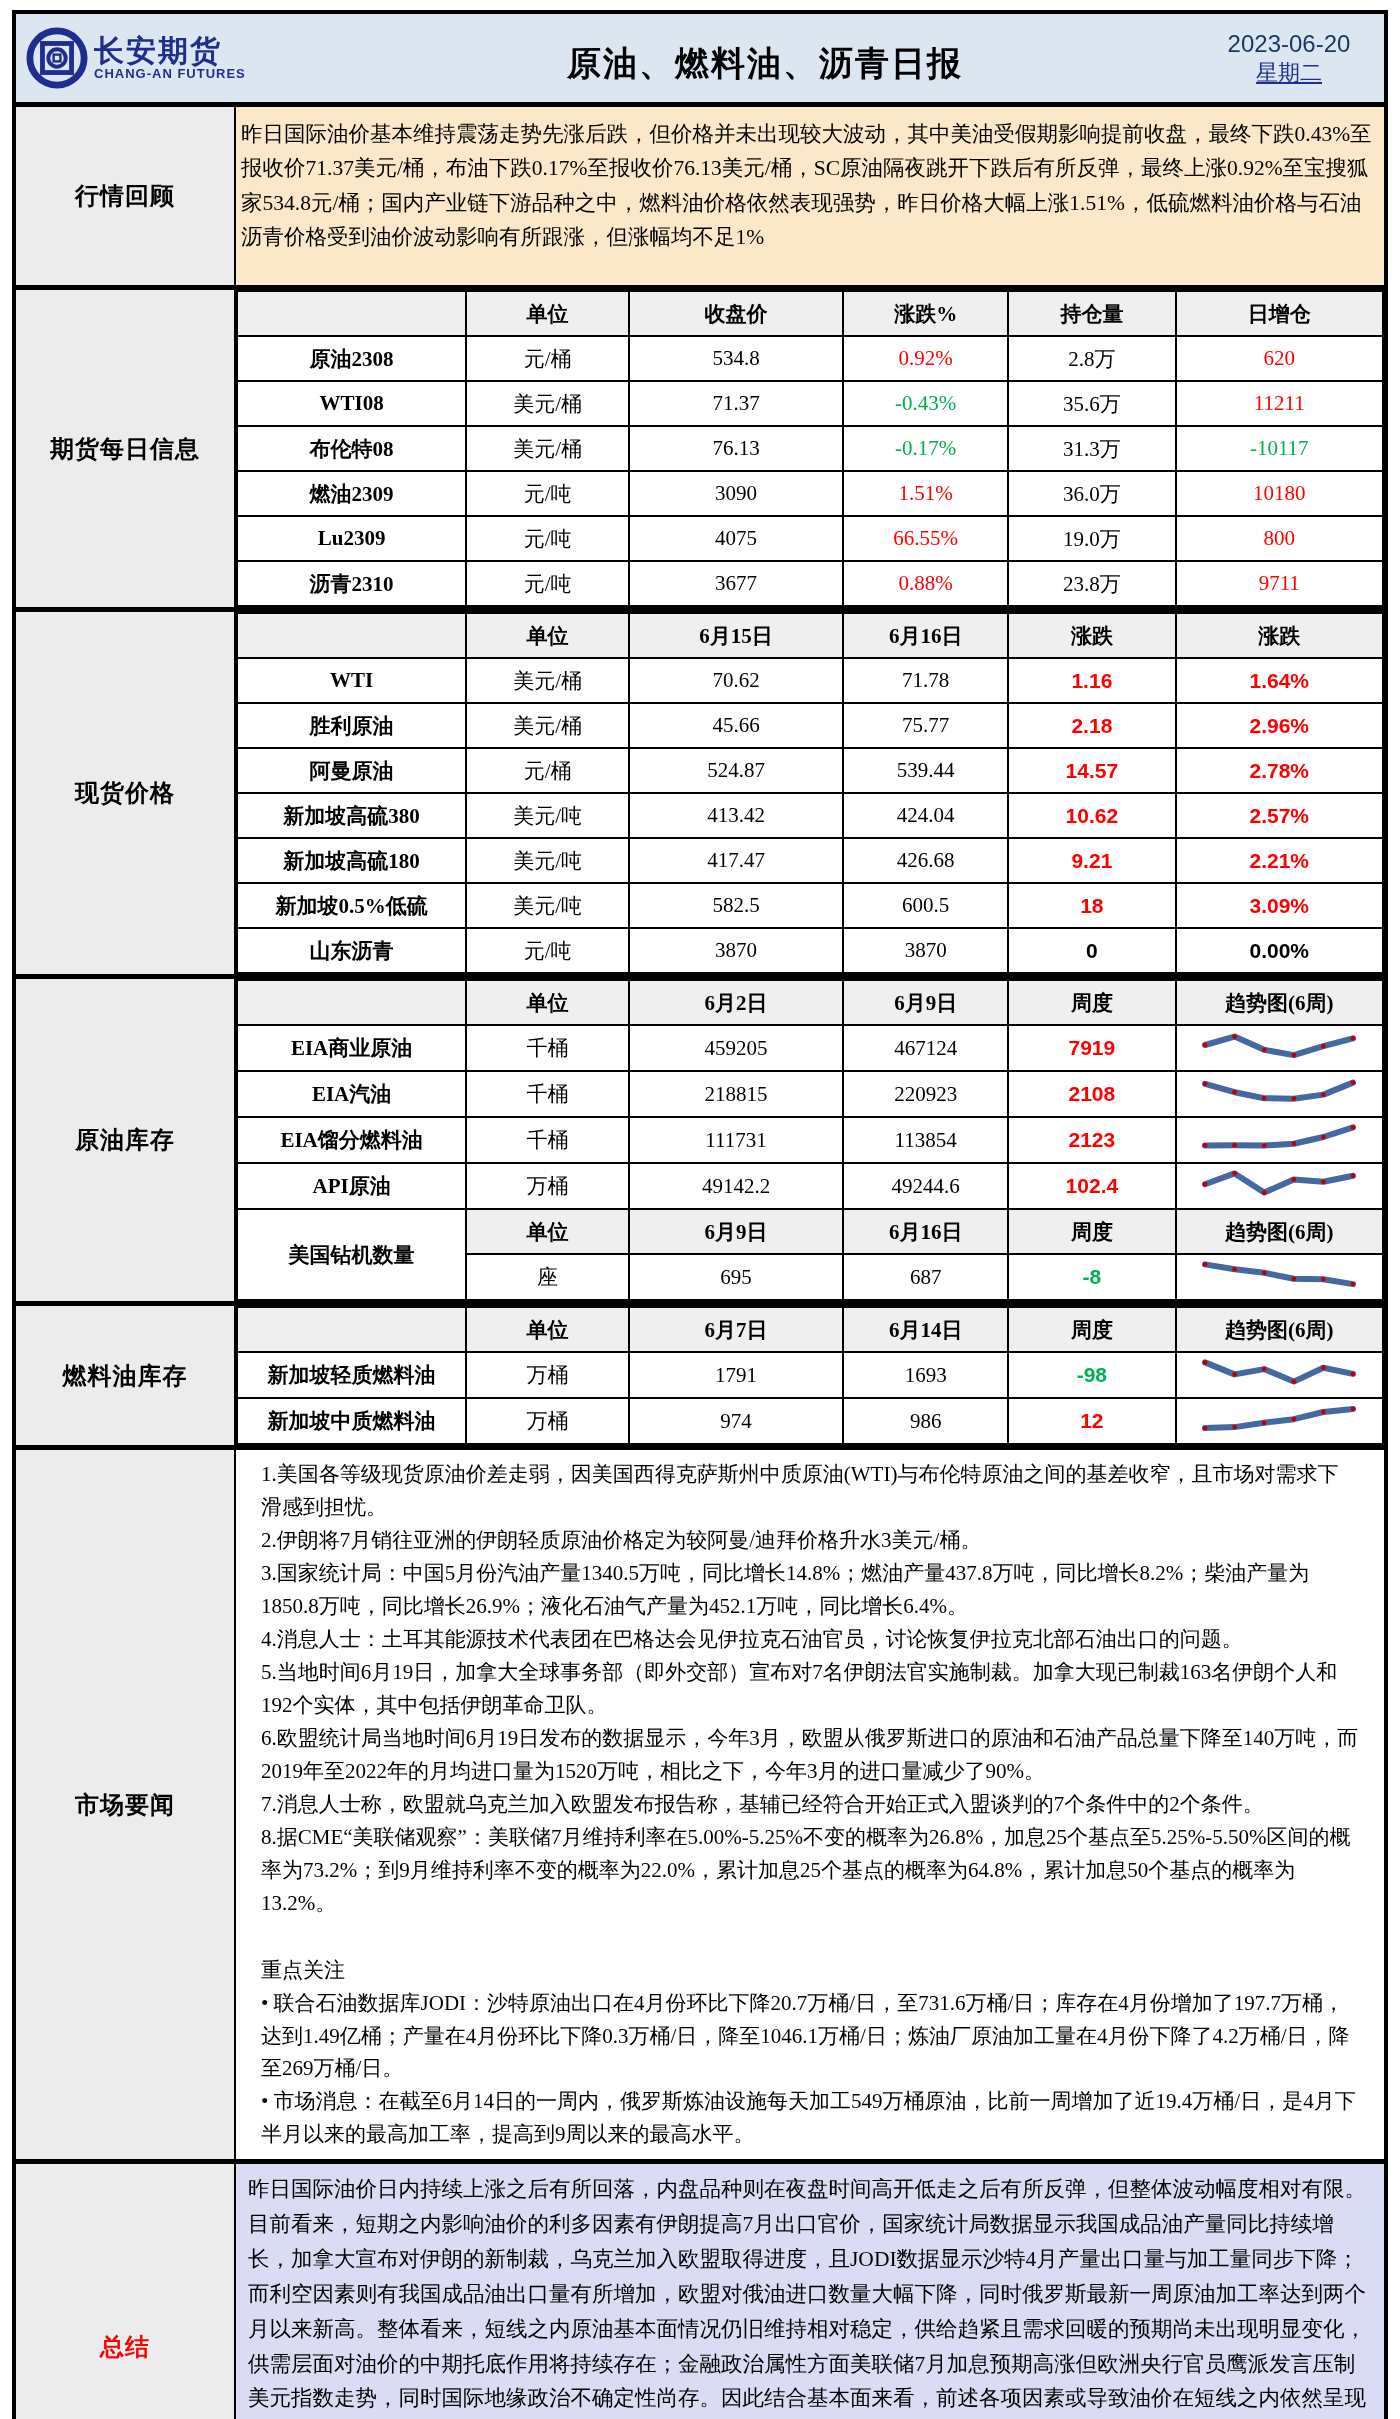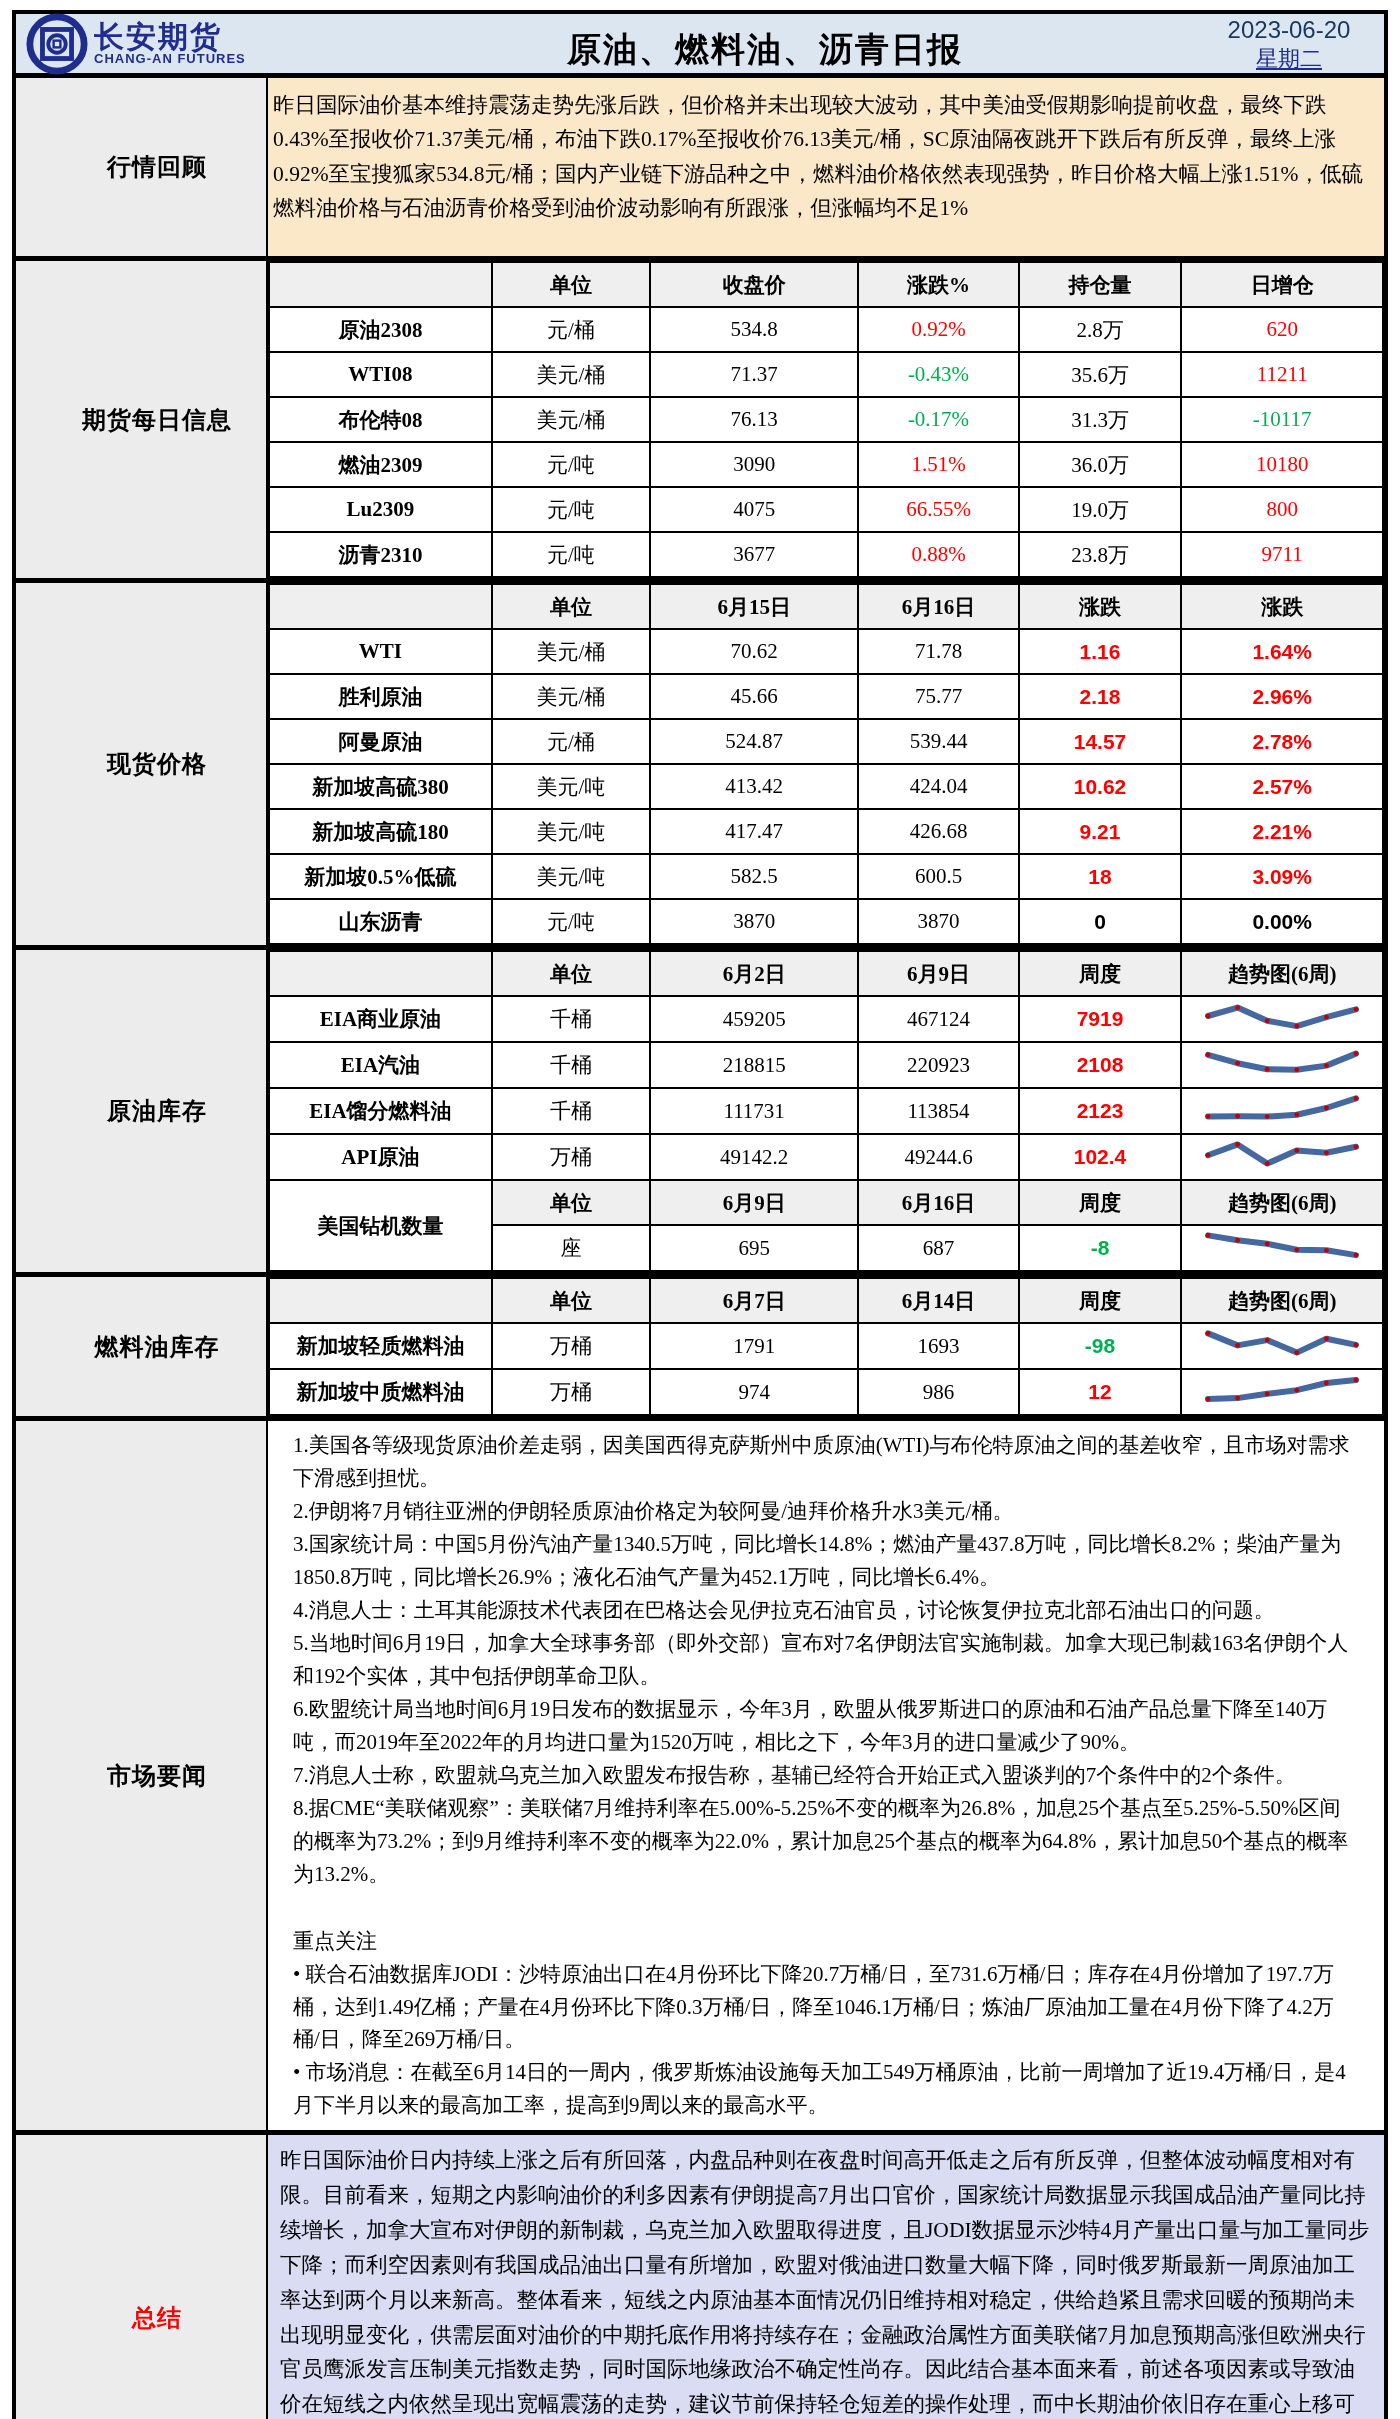--- a/index.html
+++ b/index.html
@@ -1,34 +1,34 @@
 <!DOCTYPE html>
 <html><head>
 <meta charset="utf-8">
 <style>
   html,body{margin:0;padding:0;background:#fff;}
   .page{width:1400px;box-sizing:border-box;padding:10px 12px;font-family:"Liberation Serif",serif;color:#000;}
   .report{border:4px solid #000;}
 
   
-  .hdr{display:flex;align-items:center;background:#DCE6F1;height:59px;padding:0 10px;box-sizing:border-box;}
+  .hdr{display:flex;align-items:center;background:#DCE6F1;height:88px;padding:0 10px;box-sizing:border-box;}
   .logo{display:flex;align-items:center;width:300px;}
   .logo svg{flex:0 0 auto;}
   .logo-txt{margin-left:6px;line-height:1.05;}
   .logo-cn{font-size:30px;font-weight:bold;color:#1F2D8F;letter-spacing:2px;}
   .logo-en{font-size:13px;font-weight:bold;color:#1F2D8F;font-family:"Liberation Sans",sans-serif;letter-spacing:1px;}
   .title{flex:1;text-align:center;font-size:34px;font-weight:bold;letter-spacing:2px;margin-top:12px;}
   .date-block{width:170px;text-align:center;line-height:1.25;}
   .hdr-date{font-size:24px;color:#17375E;font-family:"Liberation Sans",sans-serif;}
   .hdr-weekday{font-size:22px;color:#1F2D8F;text-decoration:underline;}
 
   
   .section{display:flex;border-top:5px solid #000;}
   .label{width:218px;flex:0 0 218px;background:#ECECEC;display:flex;align-items:center;justify-content:center;
-         font-size:24px;font-weight:bold;border-right:2px solid #000;letter-spacing:1px;text-align:center;padding-left:32px;}
+         font-size:24px;font-weight:bold;border-right:2px solid #000;letter-spacing:1px;text-align:center;}
   .label.red{color:#FF0000;}
   .content{flex:1;min-width:0;}
 
   .para{background:#FBE8C8;padding:10px 5px;font-size:21.5px;line-height:1.6;min-height:178px;
         display:flex;align-items:flex-start;box-sizing:border-box;}
 
   
   table.tbl{width:100%;border-collapse:collapse;table-layout:fixed;}
   table.tbl td{border:2px solid #000;text-align:center;font-size:21px;height:41px;padding:1px 4px;overflow:hidden;}
   table.tbl tr.head td, td.hcell{background:#EFEFEF;font-weight:bold;}

